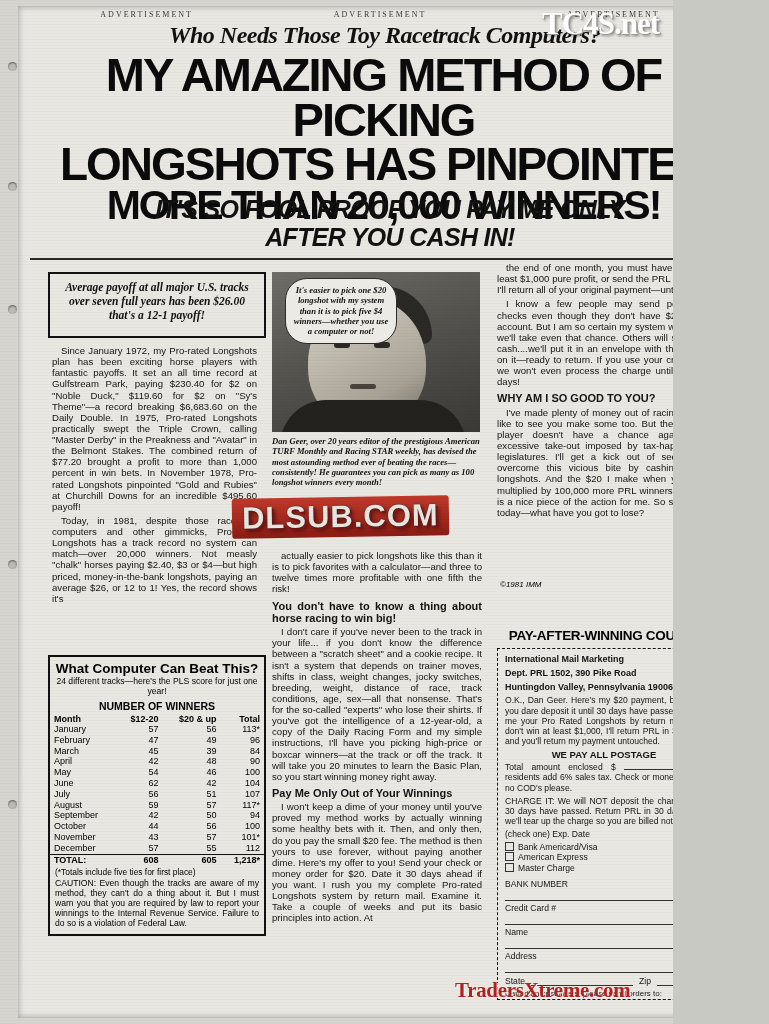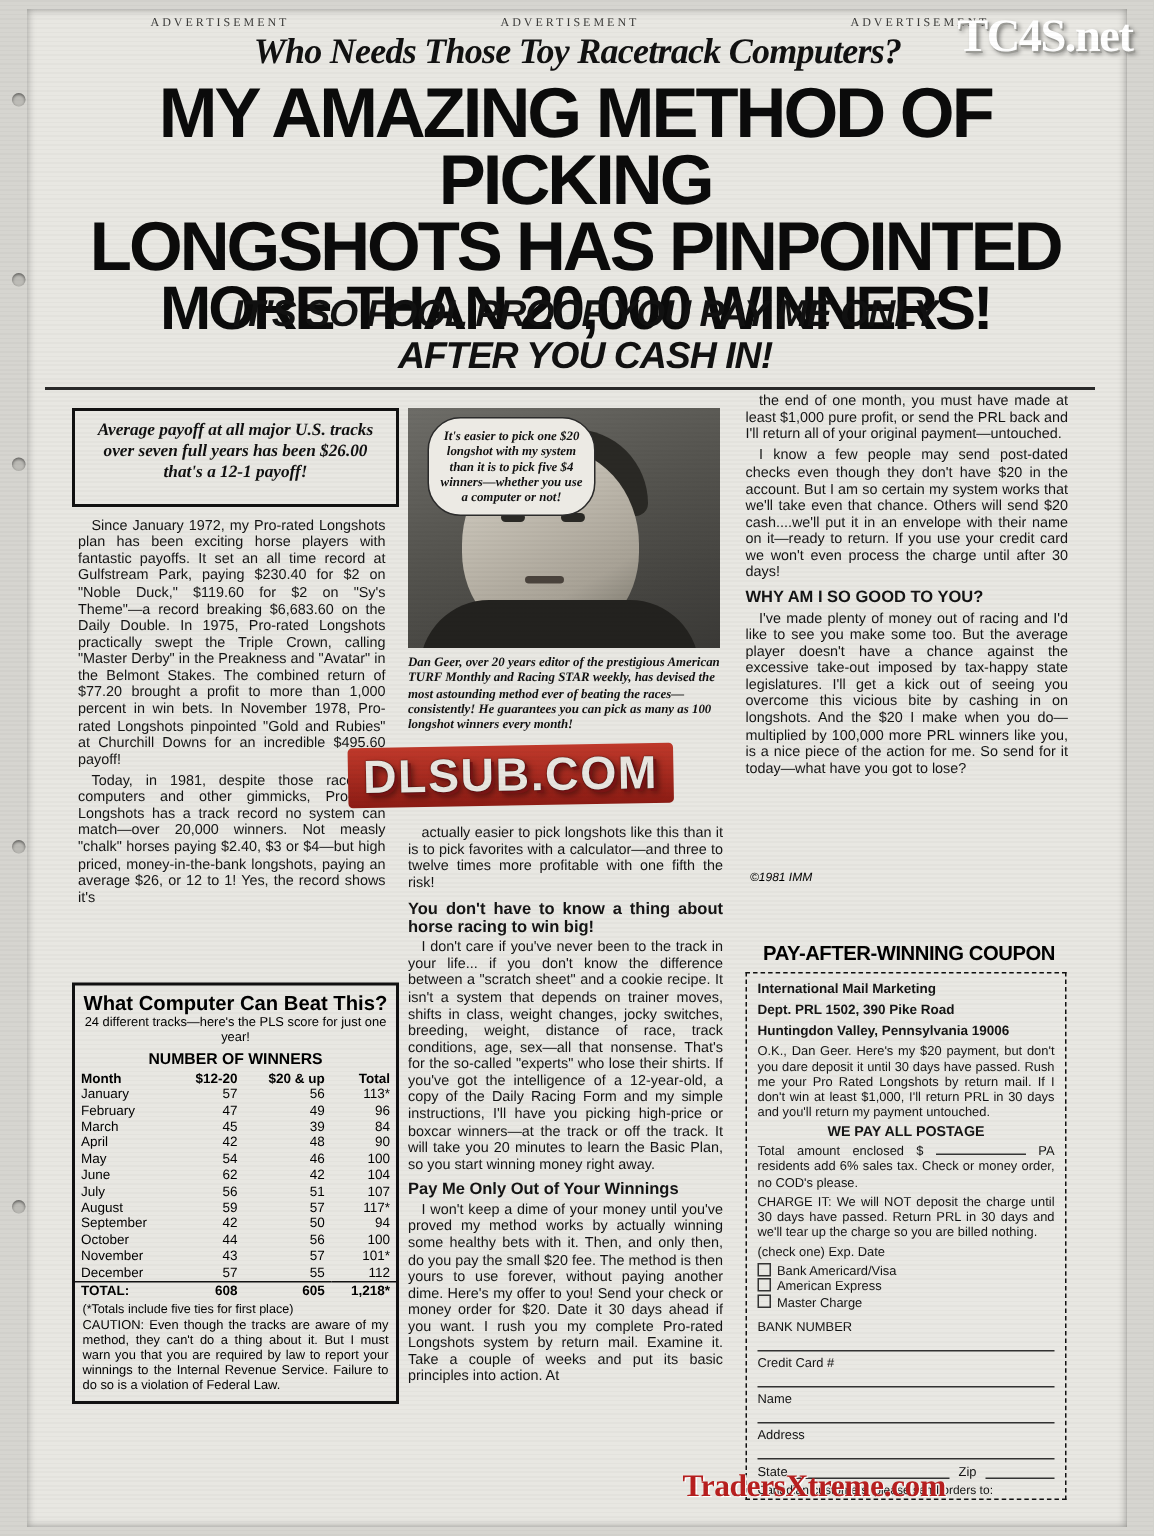--- a/index.html
+++ b/index.html
@@ -1,17 +1,17 @@
 <!DOCTYPE html>
 <html><head>
 <meta charset="utf-8">
 <style>
   html,body{margin:0;padding:0;background:#c9c9c4;}
   body{font-family:"Liberation Sans", sans-serif;}
-  .page{position:relative;width:769px;height:1024px;background:#d6d5d0;overflow:hidden;}
+  .page{position:relative;width:637px;height:1024px;background:#d6d5d0;overflow:hidden;padding-left:36px;}
   .paper{position:absolute;left:18px;top:6px;width:733px;height:1012px;background:#e8e7e2;
          box-shadow:0 0 6px rgba(0,0,0,.35) inset;}
   .noise{position:absolute;inset:0;background:
      repeating-linear-gradient(0deg, rgba(0,0,0,.025) 0 1px, rgba(255,255,255,0) 1px 3px);
      pointer-events:none;}
   
   .adbar{position:absolute;top:10px;left:30px;width:700px;display:flex;justify-content:space-between;
         font-size:8px;letter-spacing:2px;color:#3a3a38;font-family:"Liberation Serif",serif;}
   .adbar span{flex:1;text-align:center;}
   

